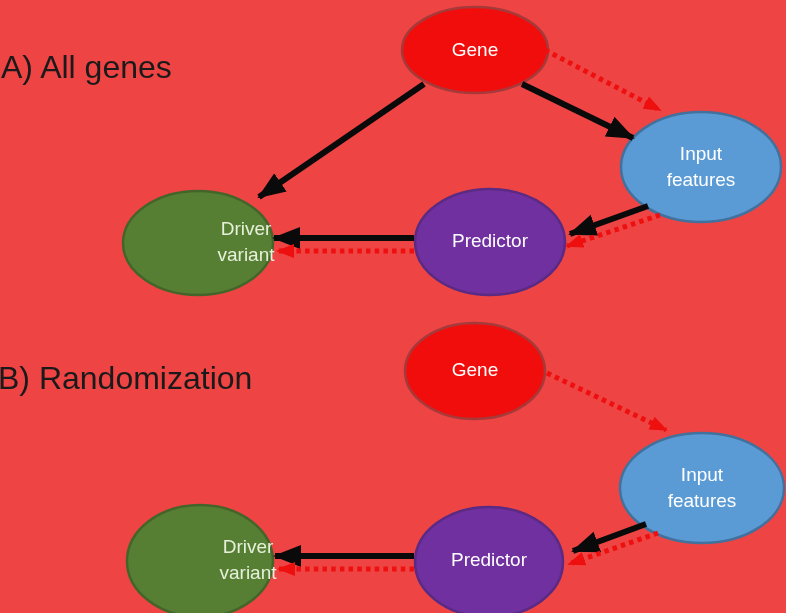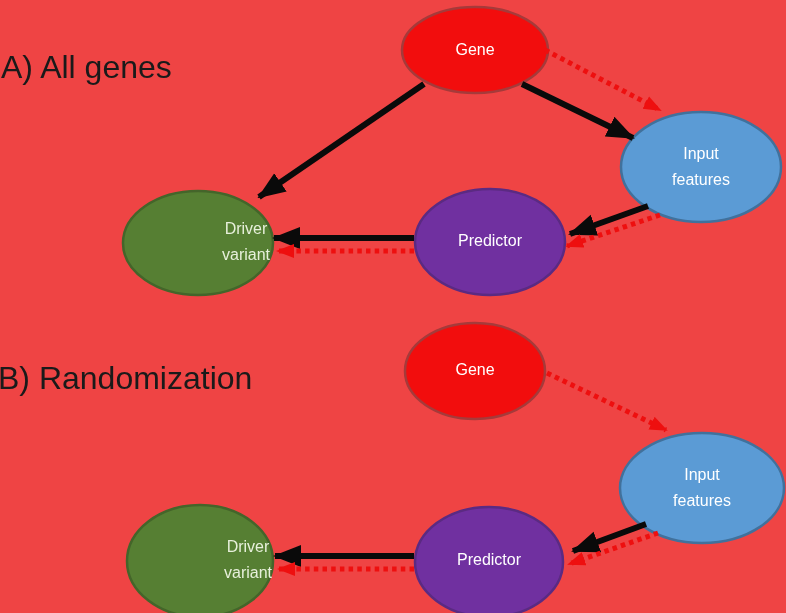--- a/index.html
+++ b/index.html
@@ -24,21 +24,21 @@
     position: absolute;
     color: #1a1a1a;
     font-size: 32px;
     white-space: nowrap;
     line-height: 1.05;
   }
   .node-label {
     position: absolute;
     transform: translate(-50%, -50%);
     color: #ffffff;
-    font-size: 16px;
+    font-size: 19px;
     line-height: 26px;
     text-align: center;
     white-space: nowrap;
   }
   .node-label.pale-green {
     color: #e7f0db;
     margin-left: 48px;
   }
 </style>
 </head>

